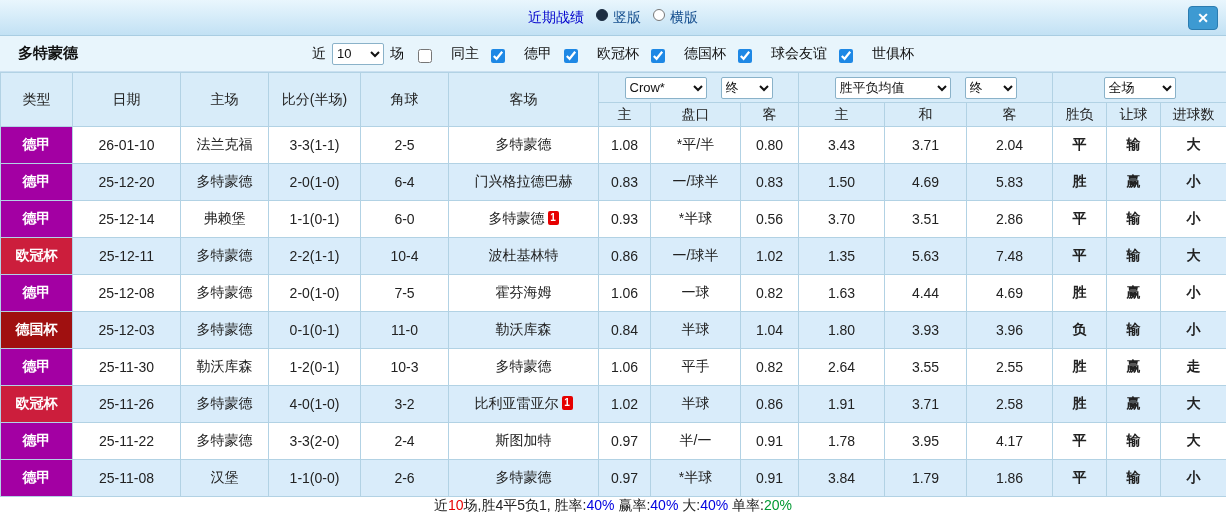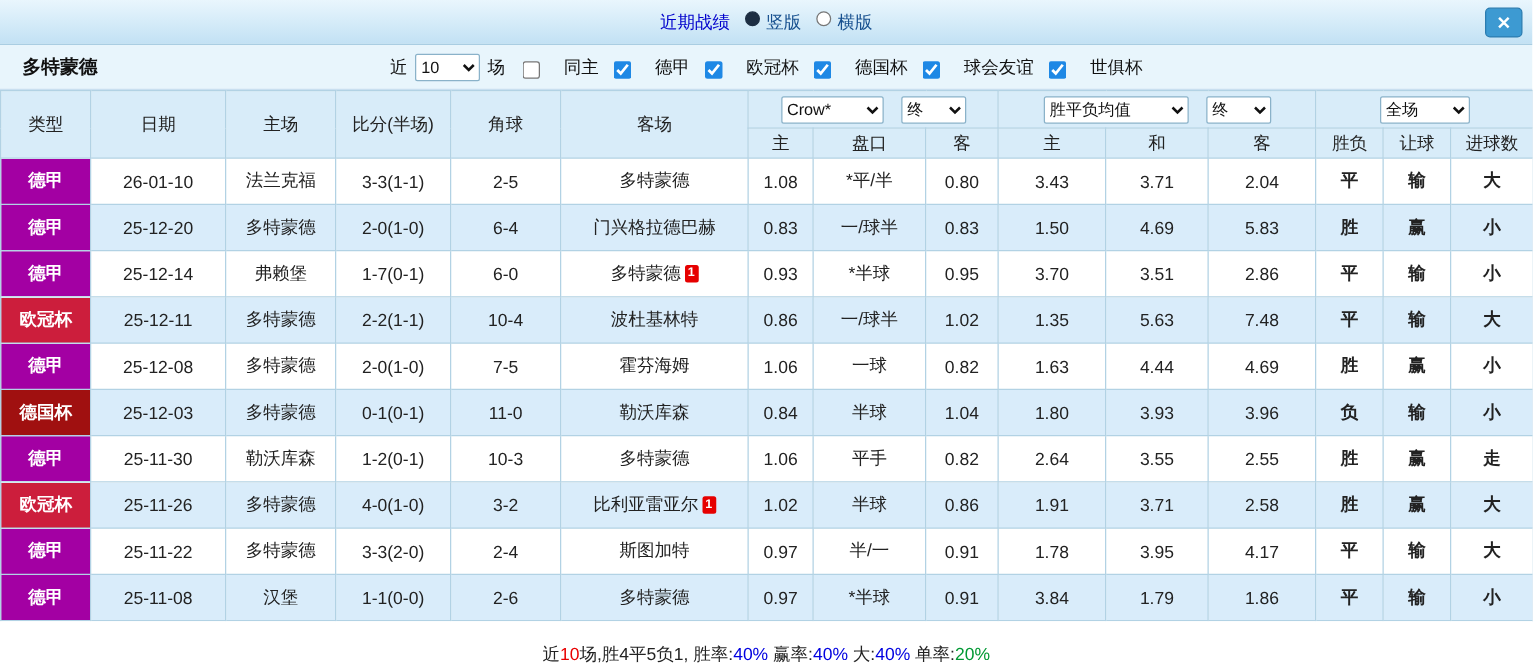--- a/index.html
+++ b/index.html
@@ -53,21 +53,21 @@
   td.bold{font-weight:bold}
   .c-red{color:var(--red)}
   .c-blue{color:var(--blue)}
   .c-green{color:var(--green)}
   .c-black{color:var(--black)}
   .card{display:inline-block;min-width:11px;height:14px;line-height:14px;background:#e60000;
     color:#fff;font-size:10px;font-weight:bold;border-radius:2px;margin-left:3px;
     vertical-align:2px;padding:0 1px}
 
   
-  .summary{height:36px;flex:0 0 36px;display:flex;align-items:flex-end;justify-content:center;
+  .summary{height:36px;flex:0 0 36px;display:flex;align-items:flex-start;justify-content:center;
     font-size:14px;background:#fff;color:#222}
   .summary span{white-space:pre}
 </style>
 </head>
 <body>
 
 <div class="app">
 
   <div class="titlebar">
     <div class="title-cluster">
@@ -207,26 +207,26 @@
           <td>4.69</td>
           <td>5.83</td>
           <td class="bold c-red">胜</td>
           <td class="bold c-red">赢</td>
           <td class="bold c-green">小</td>
         </tr>
         <tr>
           <td class="league" style="background: rgb(163, 0, 163);">德甲</td>
           <td>25-12-14</td>
           <td class="c-black">弗赖堡</td>
-          <td class="c-red">1-7(0-1)</td>
+          <td class="c-red">1-1(0-1)</td>
           <td>6-0</td>
           <td class="c-green">多特蒙德<span class="card">1</span></td>
           <td>0.93</td>
           <td class="c-red">*半球</td>
-          <td>0.95</td>
+          <td>0.56</td>
           <td>3.70</td>
           <td>3.51</td>
           <td>2.86</td>
           <td class="bold c-blue">平</td>
           <td class="bold c-blue">输</td>
           <td class="bold c-green">小</td>
         </tr>
         <tr class="alt">
           <td class="league" style="background: rgb(204, 30, 60);">欧冠杯</td>
           <td>25-12-11</td>

